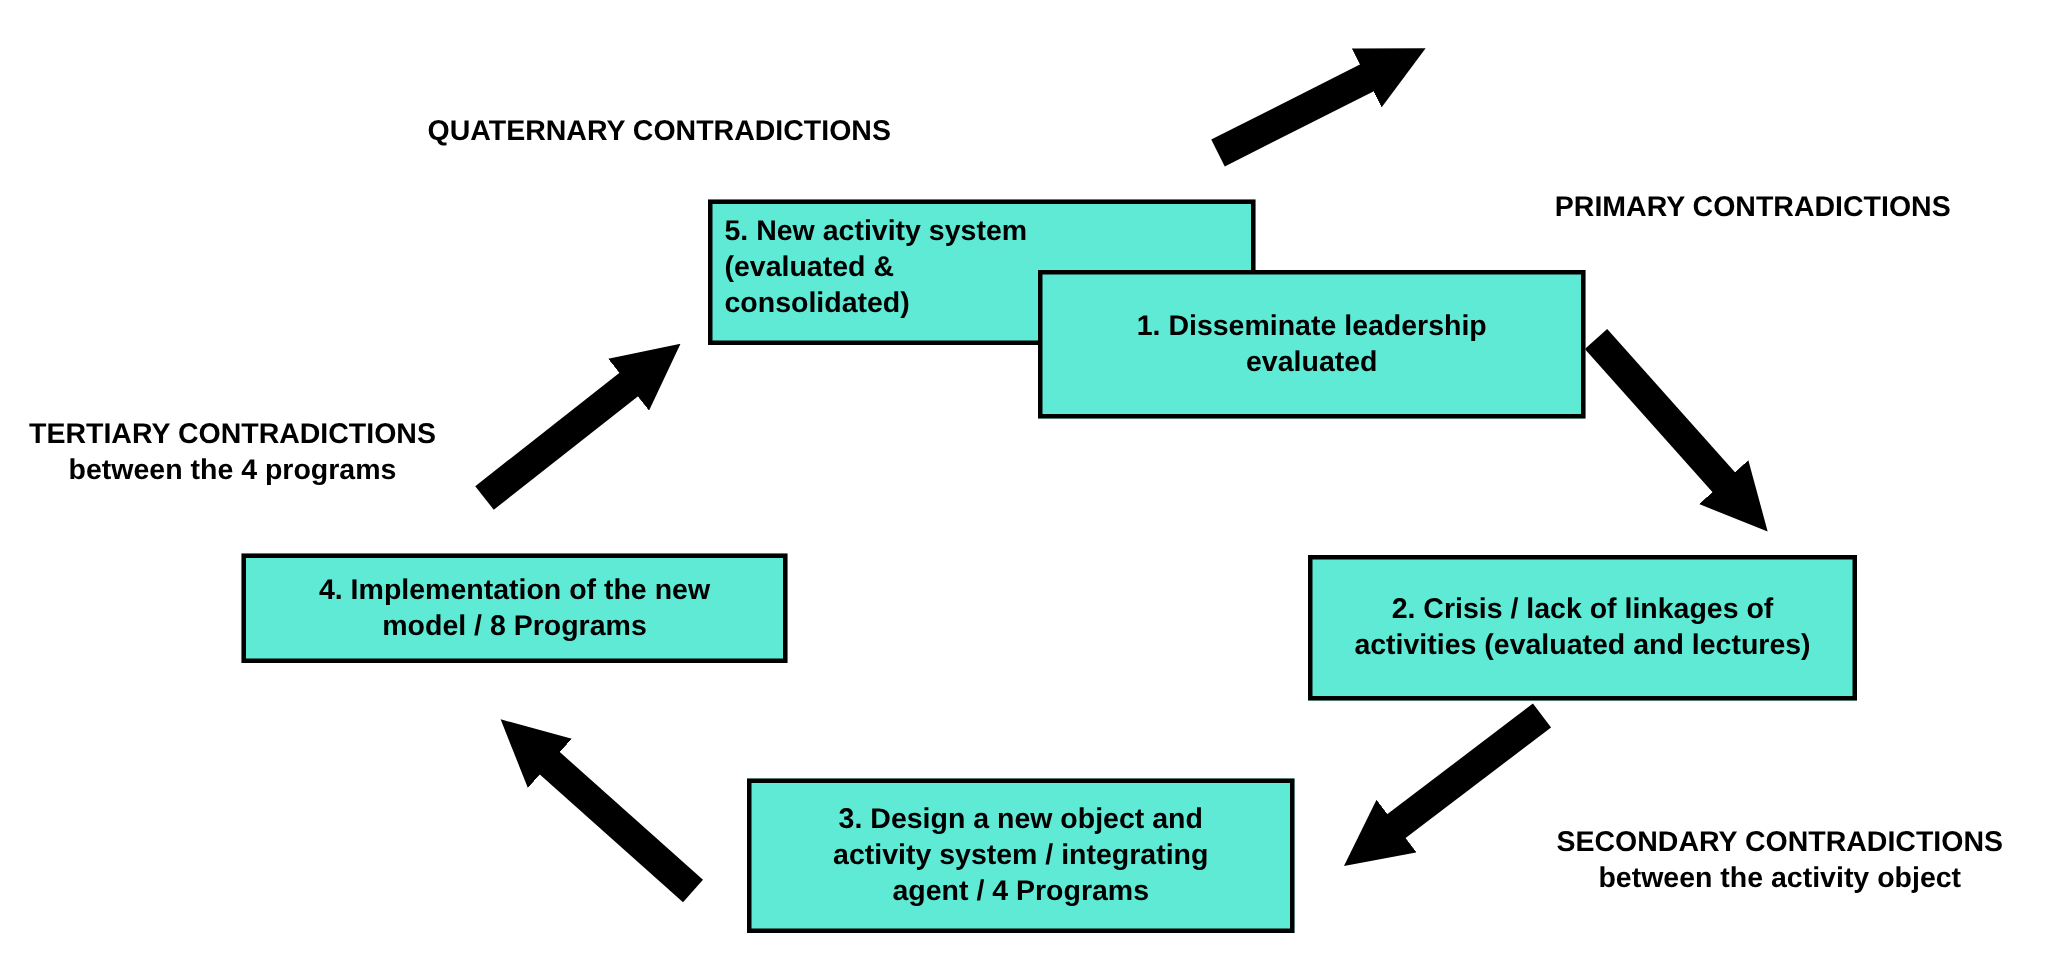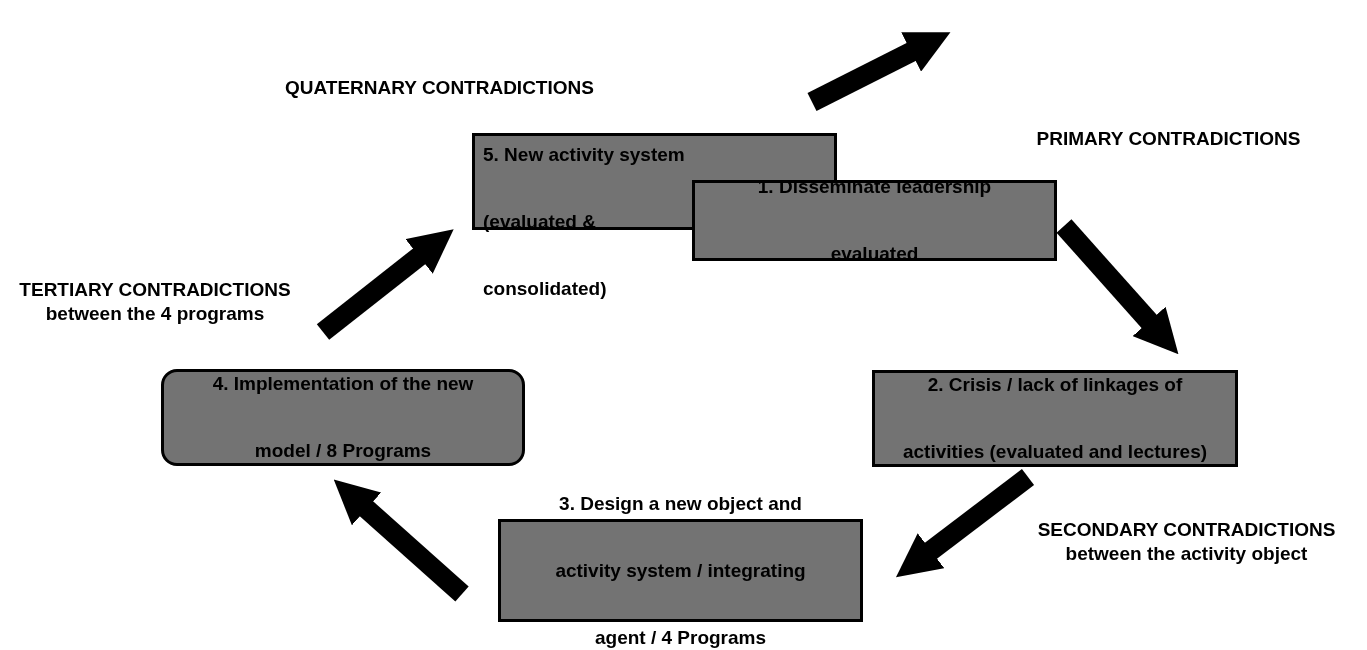--- a/index.html
+++ b/index.html
@@ -17,56 +17,55 @@
   .arrow-layer {
     position: absolute;
     left: 0; top: 0;
     width: 1367px; height: 650px;
     z-index: 1;
     pointer-events: none;
   }
   .box {
     position: absolute;
     box-sizing: border-box;
-    background: #737373;
+    background: #5eead4;
     border: 3px solid #000000;
     display: flex;
     flex-direction: column;
     justify-content: center;
     text-align: center;
     font-size: 19px;
     line-height: 24px;
     z-index: 2;
-    gap: 43px;
   }
   .box.top-left-aligned {
     justify-content: flex-start;
     text-align: left;
     padding: 7px 8px;
   }
   .bline { white-space: nowrap; }
   .side-label {
     position: absolute;
     font-size: 19px;
     line-height: 24px;
     text-align: center;
     z-index: 3;
   }
   .side-label.left-aligned { text-align: left; }
 
   
   #box5 { left: 472px; top: 133px; width: 365px; height: 97px; z-index: 2; }
-  #box1 { left: 692px; top: 180px; width: 365px; height: 81px; z-index: 3; }
+  #box1 { left: 692px; top: 180px; width: 365px; height: 99px; z-index: 3; }
   #box2 { left: 872px; top: 370px; width: 366px; height: 97px; }
   #box3 { left: 498px; top: 519px; width: 365px; height: 103px; }
-  #box4 { left: 161px; top: 369px; width: 364px; height: 97px; border-radius: 16px; }
+  #box4 { left: 161px; top: 369px; width: 364px; height: 73px; }
 
   #label-quaternary { left: 285px; top: 76px; }
   #label-primary   { left: 1020px; top: 127px; width: 297px; }
-  #label-secondary { left: 1025px; top: 518px; width: 323px; text-align: center; }
+  #label-secondary { left: 1025px; top: 550px; width: 323px; text-align: center; }
   #label-tertiary  { left: 5px;    top: 278px; width: 300px; }
 </style>
 </head>
 <body>
 
 <div class="canvas">
 
   <svg class="arrow-layer" viewBox="0 0 1367 650" xmlns="http://www.w3.org/2000/svg">
     <defs>
       <marker id="ah" viewBox="0 0 10 10" refX="2" refY="5" markerWidth="2.2" markerHeight="2.2" orient="auto">

